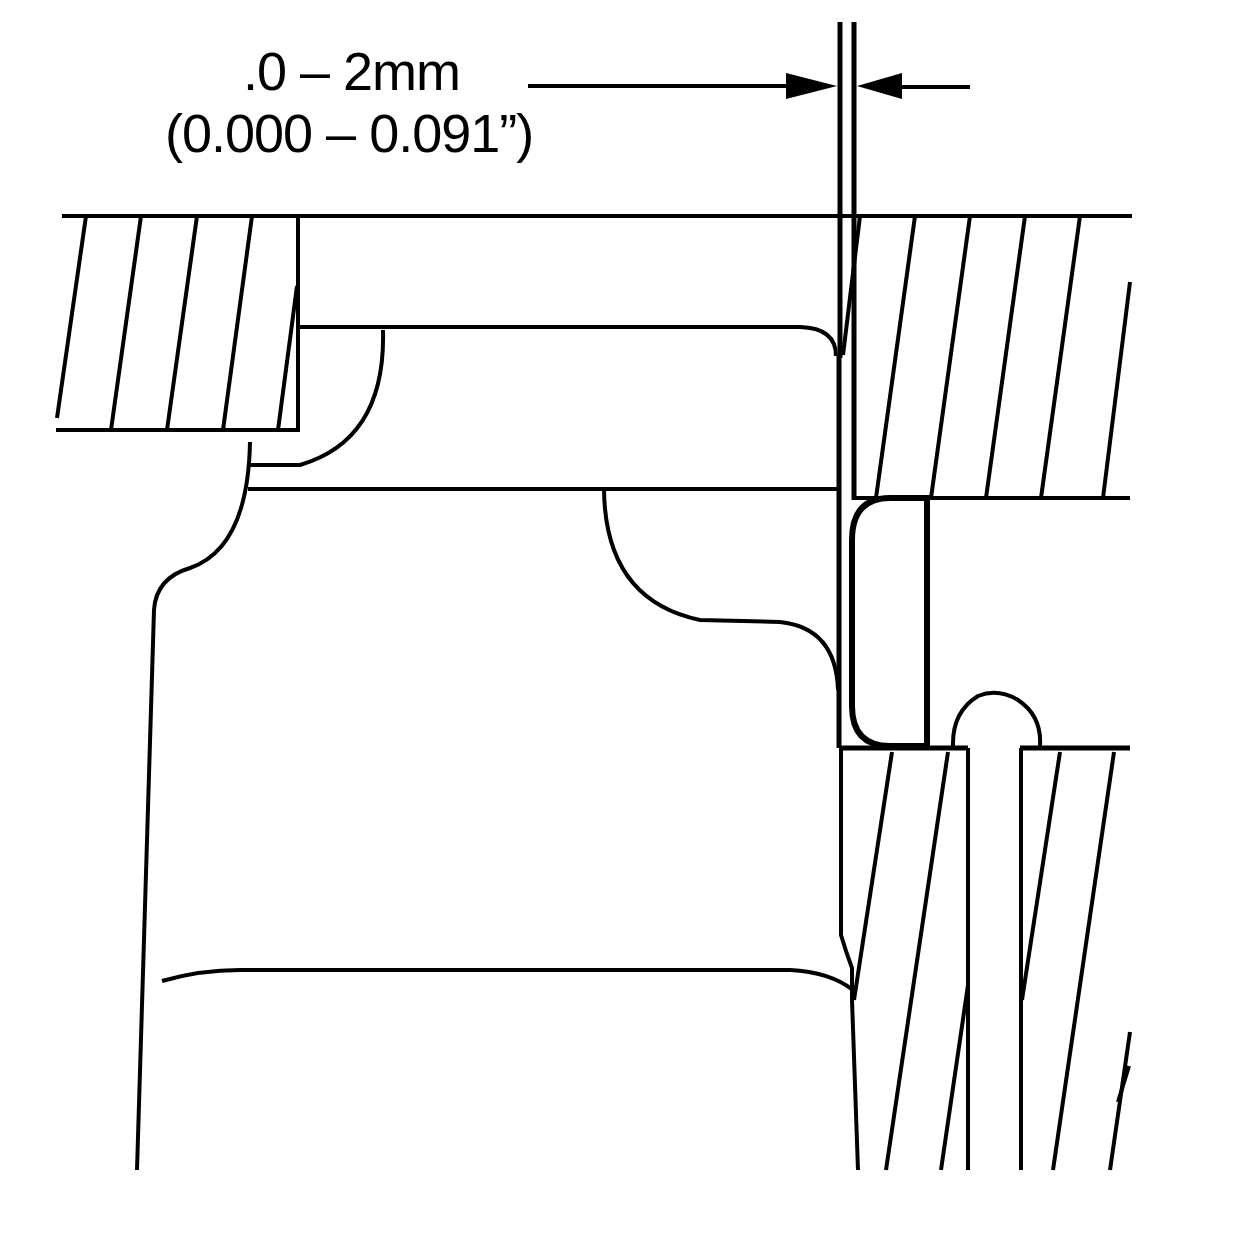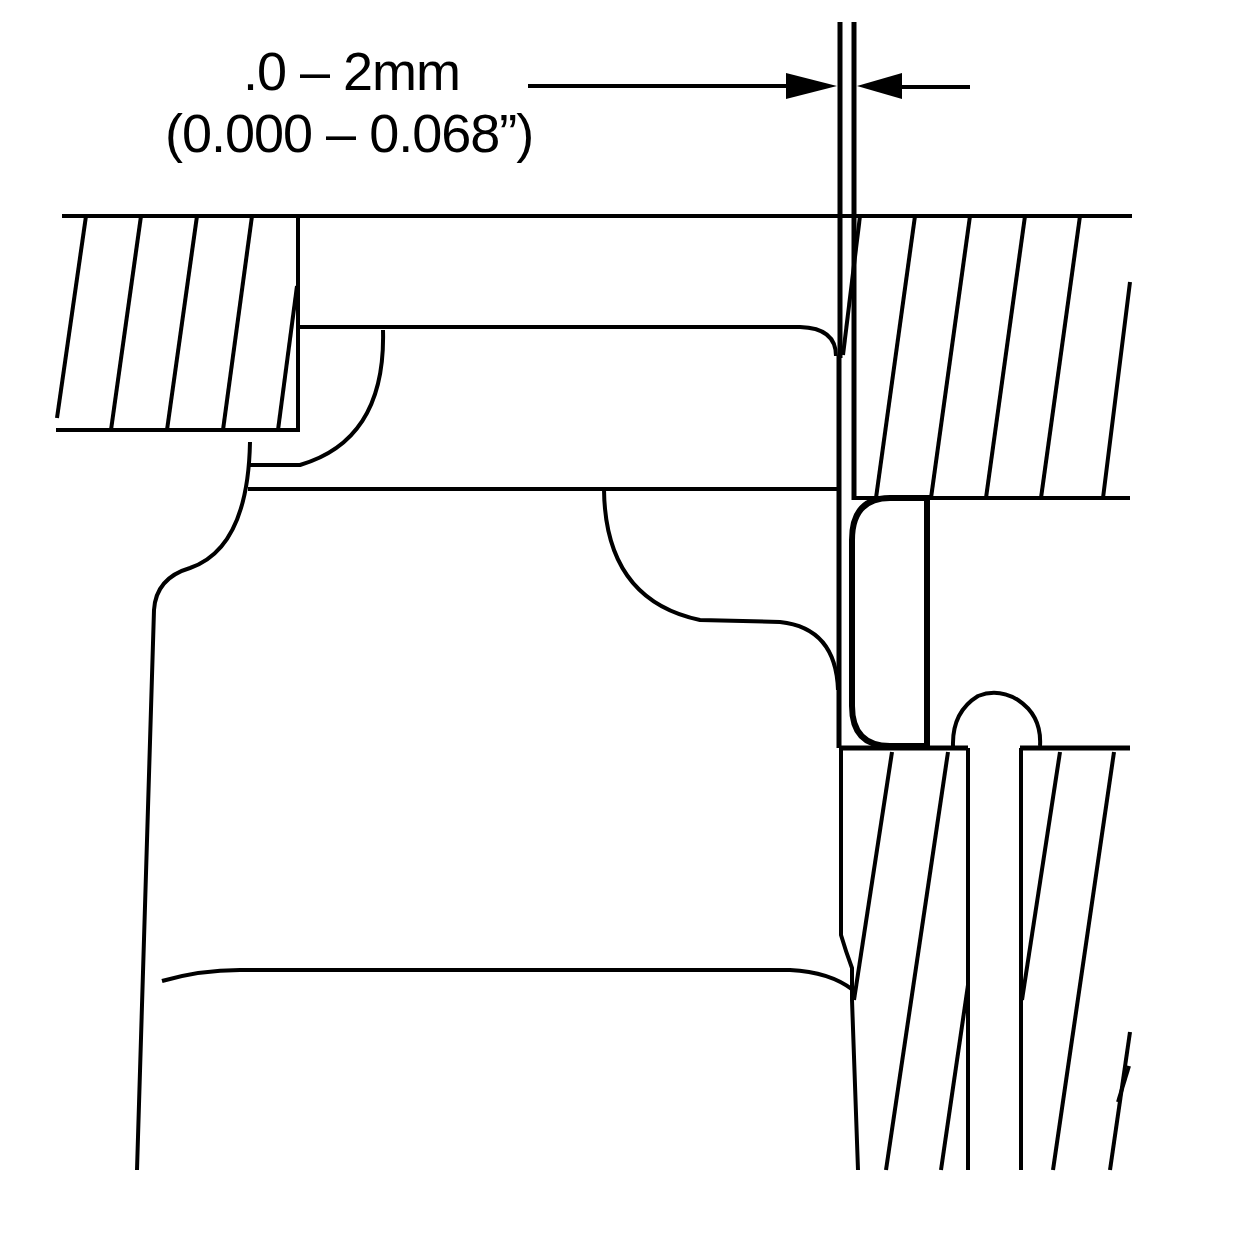--- a/index.html
+++ b/index.html
@@ -93,13 +93,13 @@
     <line x1="1060" y1="752" x2="1022" y2="1000"></line>
     <line x1="1114" y1="752" x2="1053" y2="1170"></line>
     <line x1="1130" y1="1032" x2="1110" y2="1170"></line>
     <line x1="1129" y1="1066" x2="1118" y2="1102"></line>
   </g>
 
   <path d="M162 981 Q200 970 240 970 L790 970 Q830 972 853 990" stroke-width="4"></path>
 </svg>
 
 <div class="dim-text" id="label-mm">.0 – 2mm</div>
-<div class="dim-text" id="label-in">(0.000 – 0.068”)</div>
+<div class="dim-text" id="label-in">(0.000 – 0.091”)</div>
 
 </body></html>

